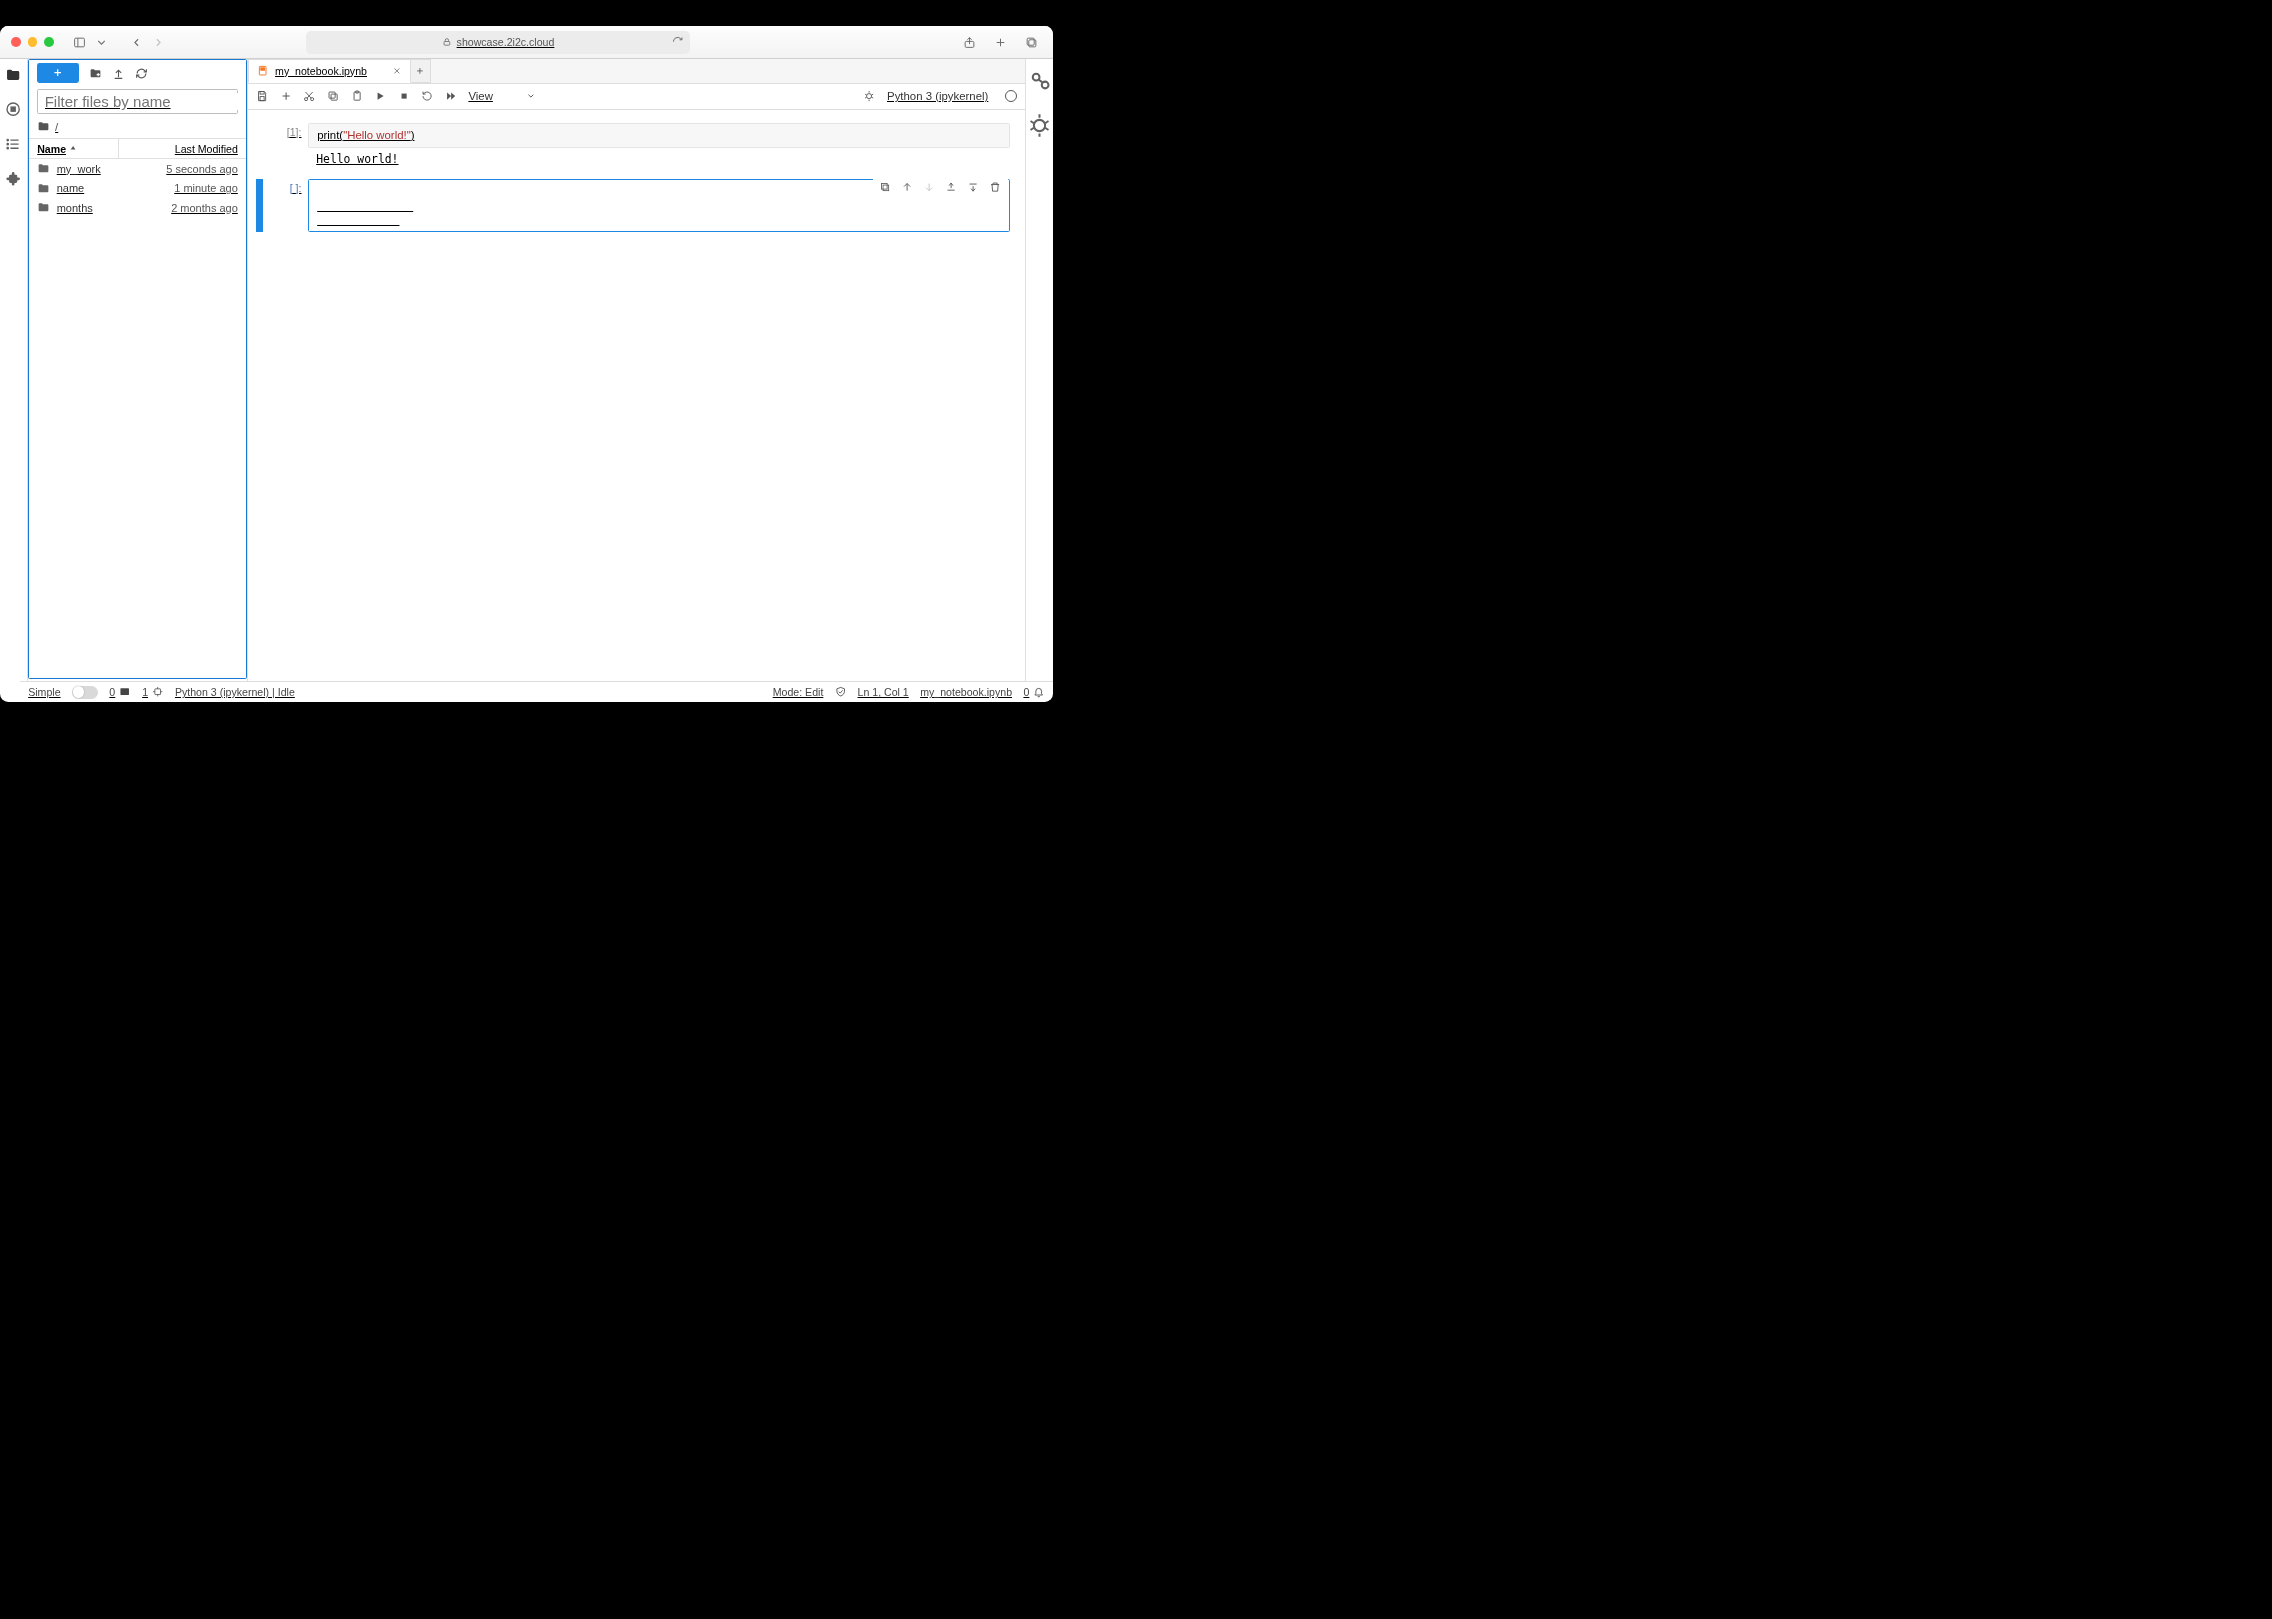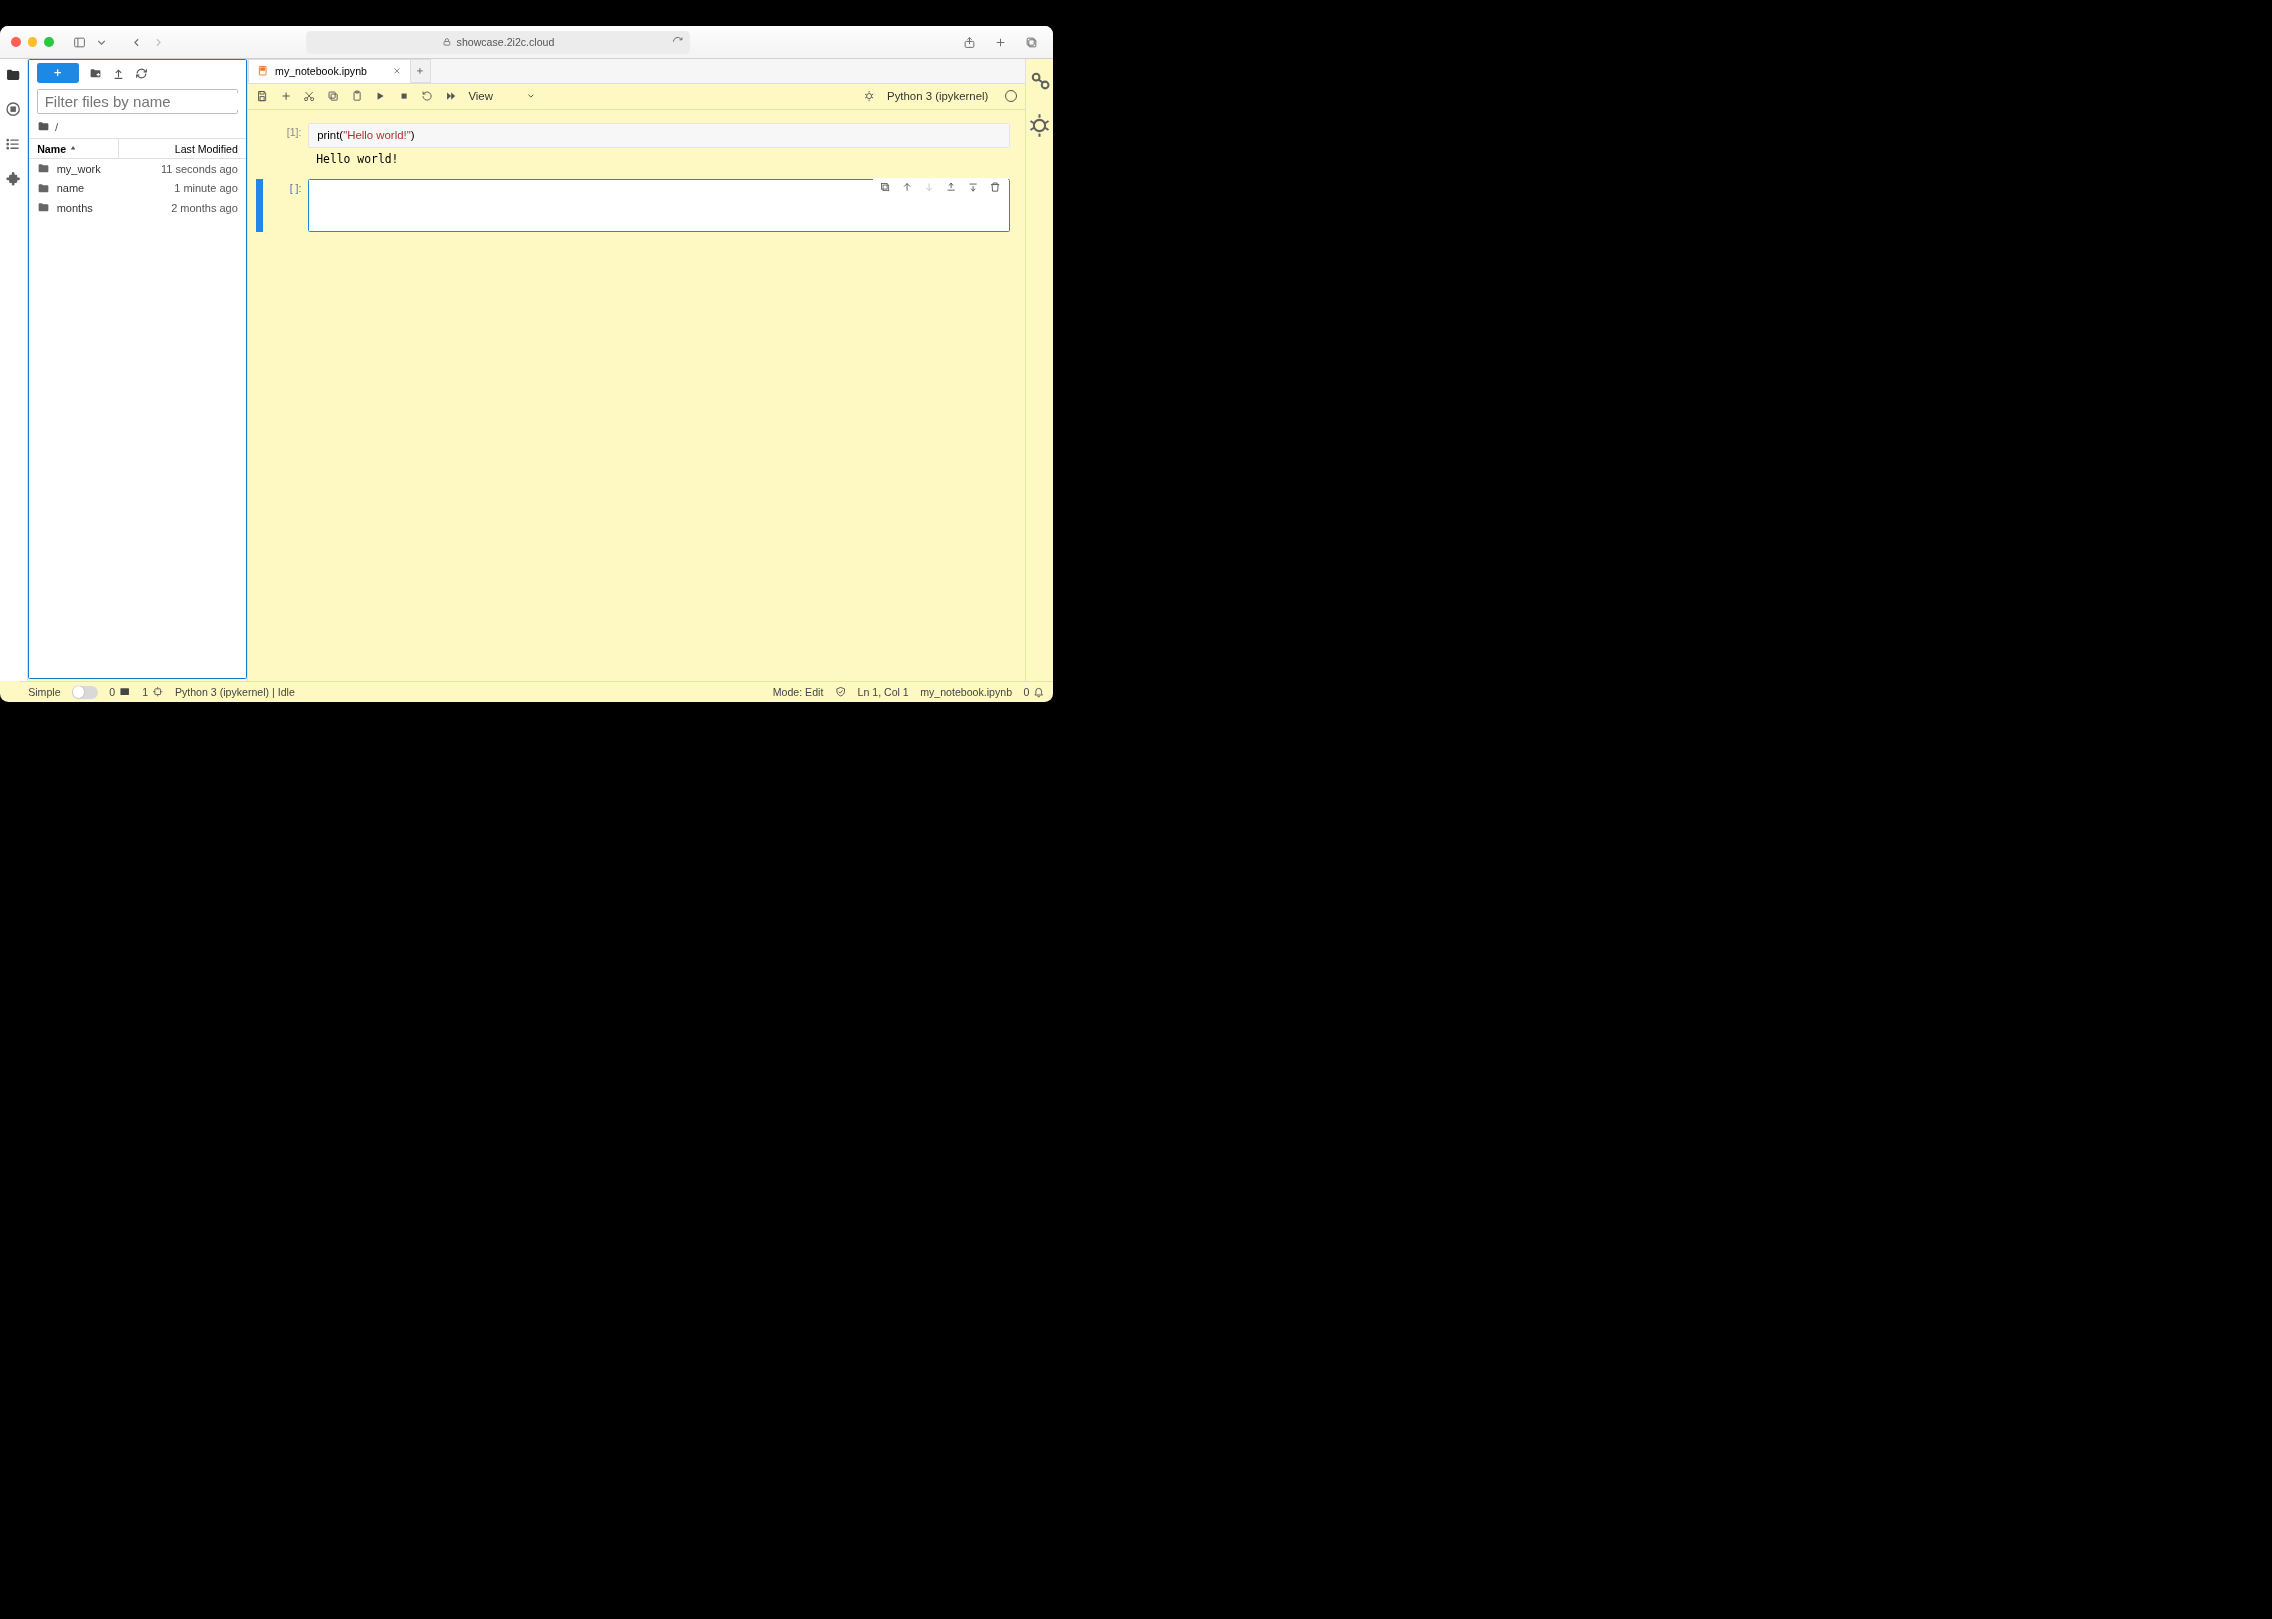--- a/index.html
+++ b/index.html
@@ -1,17 +1,17 @@
 <!DOCTYPE html>
 <html style="font-size:13px"><head>
 <meta charset="utf-8">
 <style>
 * { margin:0; padding:0; box-sizing:border-box; font-family:-apple-system,BlinkMacSystemFont,"Segoe UI",Helvetica,Arial,sans-serif; }
 body { background:#000; width:1053px; height:751px; display:flex; align-items:flex-start; justify-content:center; padding-top:26px;}
-.window { width:1132px; height:676px; background:#fef9c3; border-radius:8.2px; overflow:hidden; box-shadow:0 16.3px 49px rgba(0,0,0,.5); display:flex; flex-direction:column; position:relative;}
+.window { width:1132px; height:676px; background:#ffffff; border-radius:8.2px; overflow:hidden; box-shadow:0 16.3px 49px rgba(0,0,0,.5); display:flex; flex-direction:column; position:relative;text-decoration:underline;}
 
 .safari-bar { height:33px; background:linear-gradient(#fdfdfd,#f3f3f3); border-bottom:0.8px solid #d0d0d0; display:flex; align-items:center; padding:0 11.4px; gap:6.5px;}
 .traffic { display:flex; gap:6.5px; }
 .dot { width:9.8px; height:9.8px; border-radius:50%; }
 .dot.r{background:#ff5f57;} .dot.y{background:#febc2e;} .dot.g{background:#28c840;}
 .sf-btn { width:19.6px; height:19.6px; display:flex; align-items:center; justify-content:center; color:#6b6b6b; border-radius:3.3px;}
 .sf-btn svg{width:13px;height:13px;}
 .sf-group{display:flex;align-items:center;gap:1.6px;margin-left:9.8px;}
 .url-bar { flex:0 0 384px; margin:0 auto; height:23px; background:#ececec; border-radius:4.9px; display:flex; align-items:center; justify-content:center; gap:4.9px; color:#555; font-size:10.6px; position:relative;}
 .url-bar .lock{width:9.8px;height:9.8px;}
@@ -225,21 +225,21 @@
             </svg>
           </div>
         <div class="hcell mod">Last Modified</div>
       </div>
       <div class="file-list">
         <div class="frow">
           <svg viewBox="0 0 24 24" fill="currentColor">
               <path d="M3 6a2 2 0 0 1 2-2h4l2 2h8a2 2 0 0 1 2 2v9a2 2 0 0 1-2 2H5a2 2 0 0 1-2-2z"></path>
             </svg>
           <span class="fname">my_work</span>
-          <span class="ftime">11 seconds ago</span>
+          <span class="ftime">5 seconds ago</span>
         </div>
         <div class="frow">
           <svg viewBox="0 0 24 24" fill="currentColor">
               <path d="M3 6a2 2 0 0 1 2-2h4l2 2h8a2 2 0 0 1 2 2v9a2 2 0 0 1-2 2H5a2 2 0 0 1-2-2z"></path>
             </svg>
           <span class="fname">name</span>
           <span class="ftime">1 minute ago</span>
         </div>
         <div class="frow">
           <svg viewBox="0 0 24 24" fill="currentColor">

